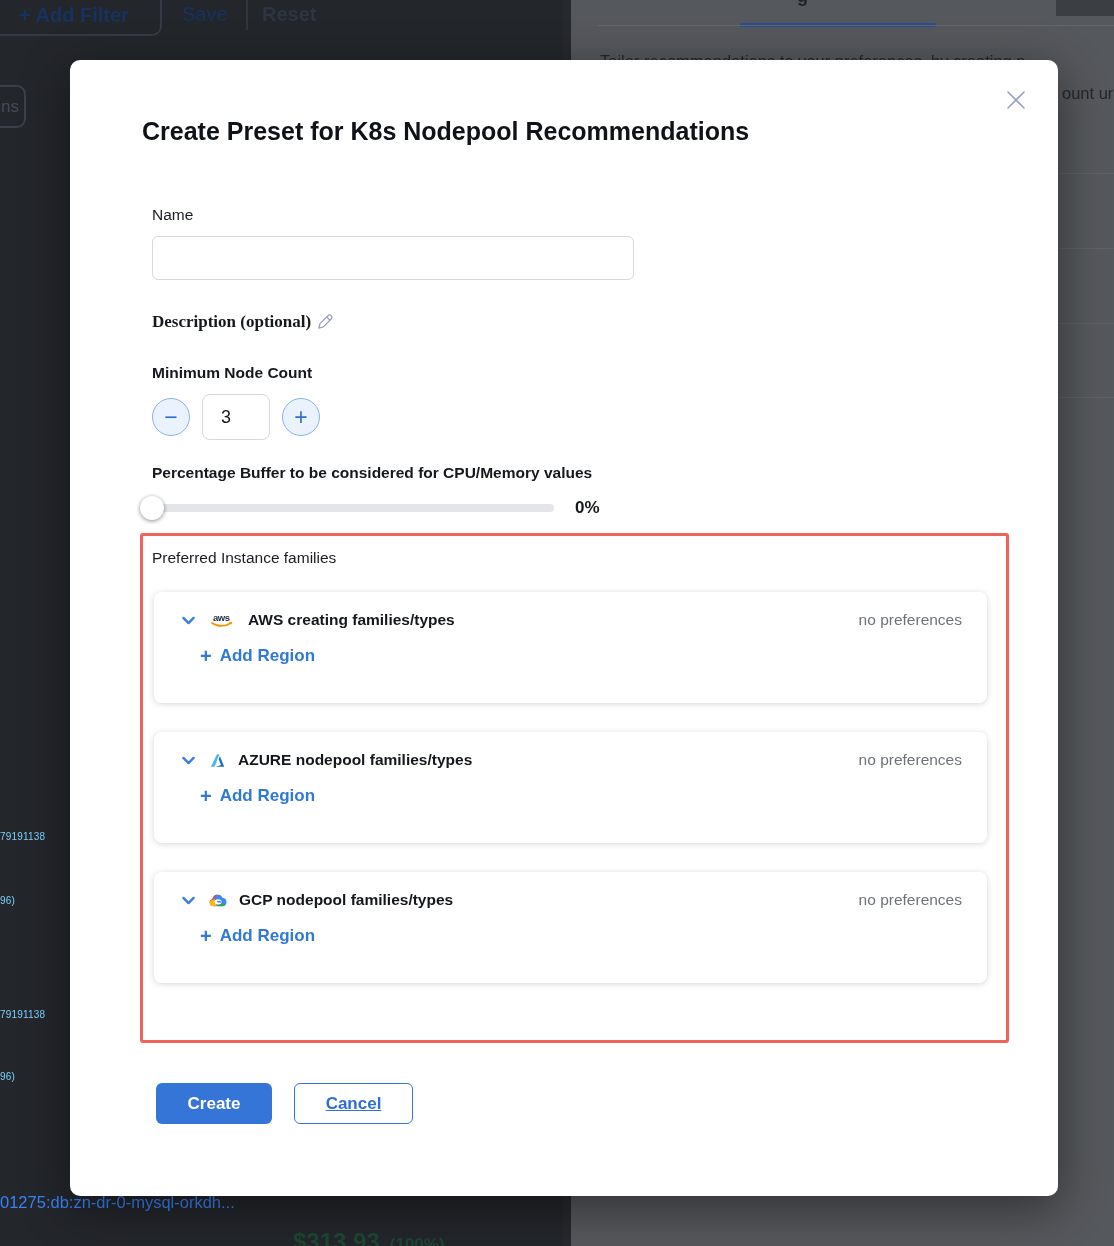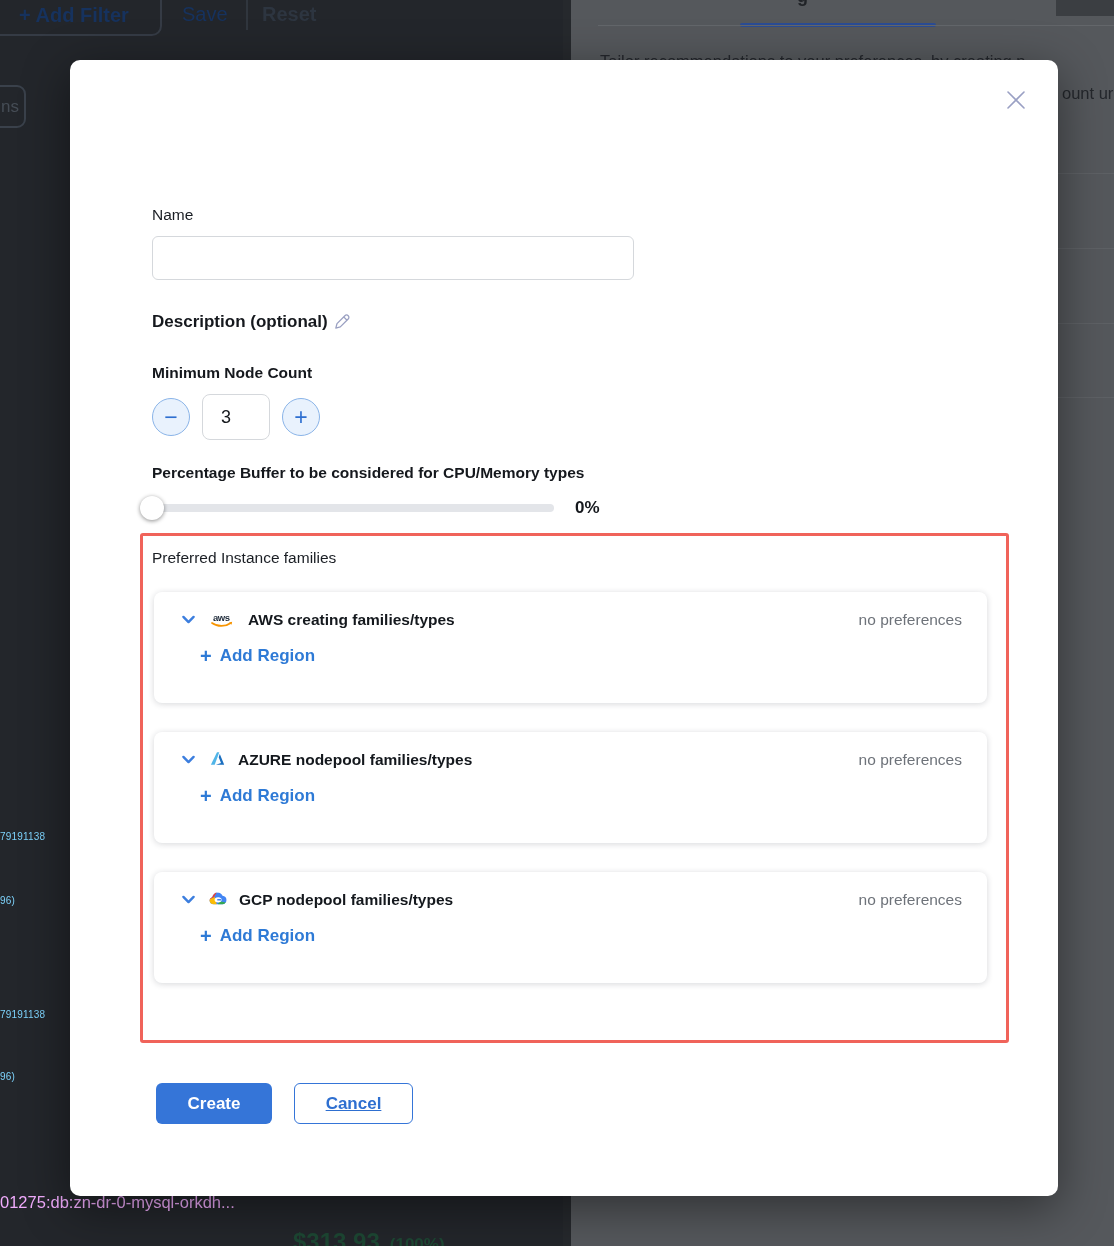--- a/index.html
+++ b/index.html
@@ -12,41 +12,41 @@
       border:2px solid #353b45;border-radius:10px;display:flex;align-items:flex-end;
       justify-content:center;padding-bottom:7px;font-size:20px;font-weight:700;color:#16325e;box-sizing:border-box;}
   .save-btn{position:absolute;left:182px;top:3px;font-size:20px;font-weight:400;color:#16325e;}
   .reset-btn{position:absolute;left:262px;top:3px;font-size:20px;font-weight:700;color:#2d3540;}
   .toolbar-divider{position:absolute;left:246px;top:0px;width:2px;height:30px;background:#30363e;}
   .chip-ns{position:absolute;left:-38px;top:85px;width:64px;height:43px;border:2px solid #3a414b;
       border-radius:9px;display:flex;align-items:center;justify-content:flex-end;
       padding-right:5px;font-size:17px;color:#454c55;box-sizing:border-box;}
   .frag{position:absolute;left:0;font-size:10px;color:#7dd3fc;letter-spacing:.2px;}
   .frag-r1{top:831px}.frag-r2{top:895px}.frag-r3{top:1009px}.frag-r4{top:1071px}
-  .bottom-path{position:absolute;left:0;top:1193px;font-size:16.5px;color:#f0abfc;}
+  .bottom-path{position:absolute;left:0;top:1193px;font-size:16.5px;color:#3b82f6;}
   .bottom-cost{position:absolute;left:293px;top:1228px;display:flex;align-items:baseline;gap:10px;color:#1d4733;}
   .bottom-cost .amount{font-size:24px;font-weight:700;}
   .bottom-cost .pct{font-size:17px;font-weight:700;}
 
   
   .right-panel{position:absolute;left:563px;top:0;width:551px;height:1246px;background:#55585c;}
   .tab-frag{position:absolute;left:797px;top:-14px;font-size:18px;font-weight:600;color:#202327;}
 
   
   .modal{position:absolute;left:70px;top:60px;width:988px;height:1136px;background:#ffffff;
       border-radius:10px;box-shadow:0 12px 48px rgba(0,0,0,.45);z-index:10;color:#15181d;}
   .close-btn{position:absolute;right:28px;top:26px;width:28px;height:28px;cursor:pointer;background:none;border:none;padding:0;}
   .modal-title{position:absolute;left:72px;top:57px;font-size:25px;font-weight:700;color:#0f1318;}
 
   .field-label{position:absolute;left:82px;font-size:15.5px;color:#1a1e24;font-weight:500;}
   .name-label{top:146px;}
   .name-input{position:absolute;left:82px;top:176px;width:456px;height:42px;border:1px solid #d5d8dc;
       border-radius:6px;font-size:16px;padding:0 12px;box-sizing:content-box;outline:none;font-family:inherit;}
 
-  .desc-row{position:absolute;left:82px;top:252px;display:flex;align-items:center;gap:4px;}
+  .desc-row{position:absolute;left:82px;top:252px;display:flex;align-items:center;gap:4px;font-family:Liberation Serif, serif;}
   .desc-label{font-size:17px;font-weight:600;color:#15181d;}
   .edit-btn{background:none;border:none;padding:0;width:20px;height:20px;cursor:pointer;}
 
   .min-label{top:304px;font-weight:600;color:#15181d;}
   .stepper{position:absolute;left:82px;top:334px;display:flex;align-items:center;gap:12px;}
   .step-btn{width:38px;height:38px;border-radius:50%;border:1.5px solid #8ab4e8;background:#e9f2fd;
       color:#2e6fd0;font-size:23px;font-weight:500;display:flex;align-items:center;justify-content:center;
       cursor:pointer;padding:0;line-height:1;font-family:inherit;}
   .step-input{width:46px;height:42px;border:1px solid #d5d8dc;border-radius:8px;font-size:18px;
       padding-left:18px;outline:none;font-family:inherit;color:#15181d;}
@@ -57,21 +57,21 @@
       box-shadow:0 1px 4px rgba(0,0,0,.45);cursor:grab;}
   .slider-value{position:absolute;left:505px;top:438px;font-size:17px;font-weight:700;color:#15181d;}
 
   .highlight-box{position:absolute;left:70px;top:473px;width:869px;height:510px;
       border:3px solid #f0635a;border-radius:3px;box-sizing:border-box;}
   .preferred-label{top:489px;}
 
   .provider-card{position:absolute;left:84px;width:833px;height:111px;background:#fff;border-radius:8px;
       box-shadow:0 1px 6px rgba(25,35,50,.18);box-sizing:border-box;}
   .card-1{top:532px}.card-2{top:672px}.card-3{top:812px}
-  .card-header{display:flex;align-items:flex-start;padding:19px 25px 0 26px;}
+  .card-header{display:flex;align-items:center;padding:19px 25px 0 26px;}
   .chev{width:17px;height:17px;cursor:pointer;flex:none;display:flex;}
   .prov-icon{margin-left:12px;flex:none;display:flex;}
   .prov-name{margin-left:12px;font-size:15.5px;font-weight:600;color:#14181d;}
   .prov-status{margin-left:auto;font-size:15.5px;color:#6e737a;}
   .add-region{display:flex;align-items:center;gap:8px;margin:17px 0 0 46px;color:#2e7ad6;
       font-size:17px;font-weight:700;cursor:pointer;background:none;border:none;padding:0;font-family:inherit;}
   .add-region .plus{font-size:20px;font-weight:700;line-height:1;}
 
   .actions{position:absolute;left:86px;top:1023px;display:flex;gap:22px;}
   .create-btn{width:116px;height:41px;background:#3575d8;color:#fff;font-size:17px;font-weight:700;
@@ -116,41 +116,42 @@
   </div>
 
   <div class="modal">
 
     <button class="close-btn" aria-label="close">
       <svg width="28" height="28" viewBox="0 0 28 28">
         <path d="M6 6 L22 22 M22 6 L6 22" stroke="#9aa0c4" stroke-width="1.6" stroke-linecap="round"></path>
       </svg>
     </button>
 
+    <div class="modal-title">Create Preset for K8s Nodepool Recommendations</div>
 
     <div class="field-label name-label">Name</div>
     <input class="name-input" type="text" value="" style="">
 
     <div class="desc-row">
       <span class="desc-label">Description (optional)</span>
       <button class="edit-btn" aria-label="edit description">
         <svg width="20" height="20" viewBox="0 0 20 20">
           <path d="M5 11.6 L12.9 3.7 a2.3 2.3 0 0 1 3.3 3.3 L8.3 14.9 L3.8 16.1 L5 11.6 Z M11.7 4.9 l3.3 3.3" stroke="#9aa0c2" stroke-width="1.3" fill="none" stroke-linejoin="round" stroke-linecap="round"></path>
         </svg>
       </button>
     </div>
 
     <div class="field-label min-label">Minimum Node Count</div>
     <div class="stepper">
       <button class="step-btn">−</button>
       <input class="step-input" type="text" value="3" style="">
       <button class="step-btn">+</button>
     </div>
 
-    <div class="field-label buffer-label">Percentage Buffer to be considered for CPU/Memory types</div>
+    <div class="field-label buffer-label">Percentage Buffer to be considered for CPU/Memory values</div>
     <div class="slider-track"></div>
     <div class="slider-thumb"></div>
     <div class="slider-value">0%</div>
 
     <div class="highlight-box"></div>
     <div class="field-label preferred-label">Preferred Instance families</div>
 
     <div class="provider-card card-1">
       <div class="card-header">
         <span class="chev">

